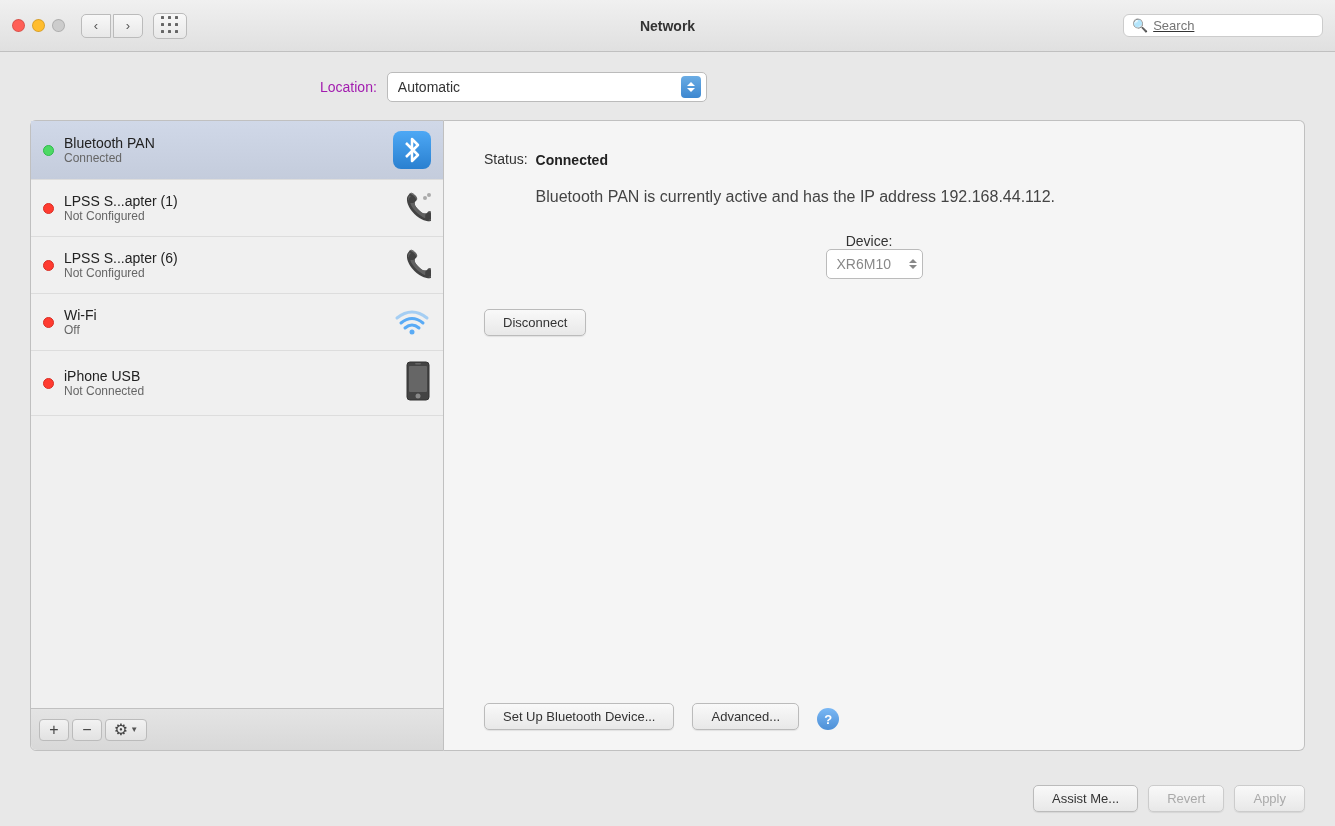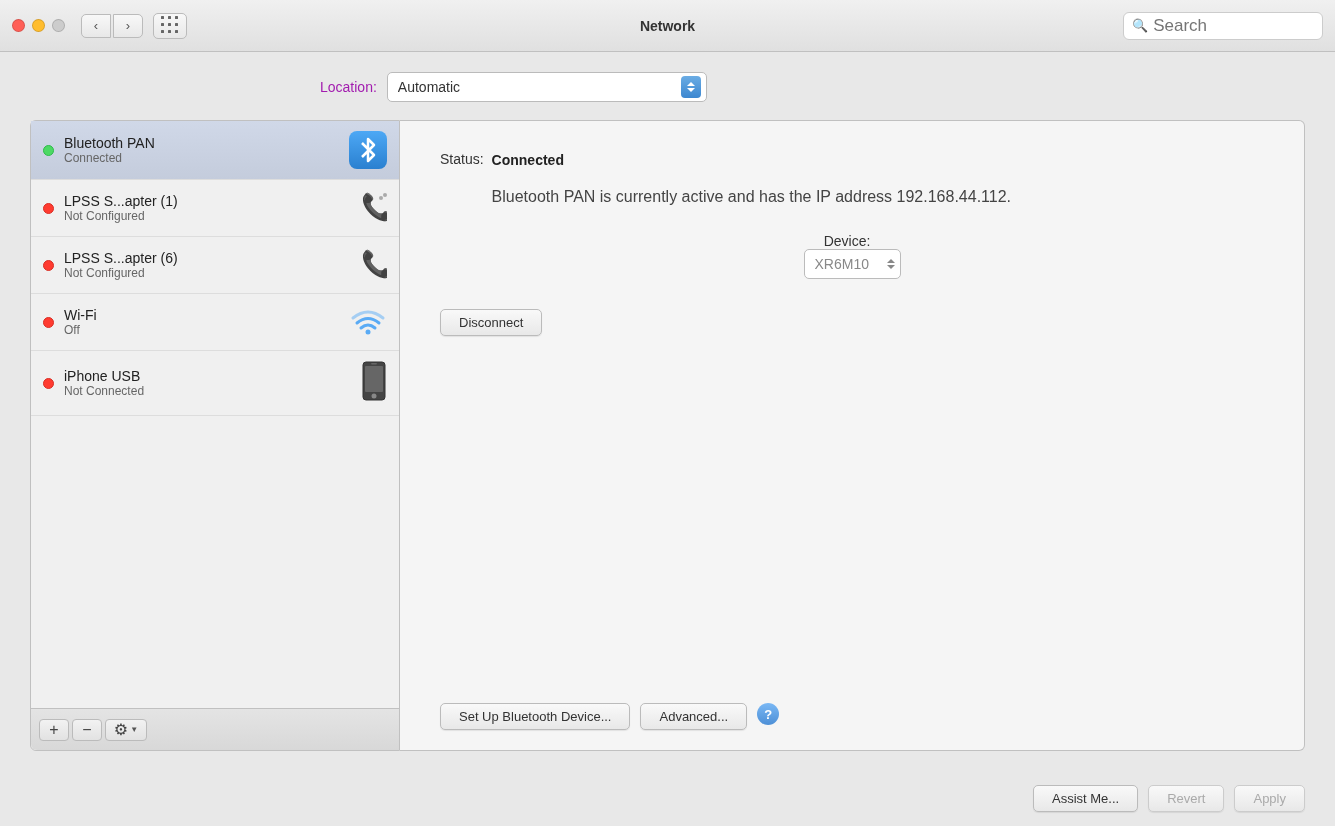--- a/index.html
+++ b/index.html
@@ -101,24 +101,25 @@
       background: white;
       border: 1px solid #ccc;
       border-radius: 6px;
       padding: 3px 8px;
       width: 200px;
       gap: 5px;
     }
     .search-bar input {
       border: none;
       outline: none;
-      font-size: 17px;
+      font-size: 13px;
       color: #333;
       background: transparent;
       width: 100%;
+      text-decoration: underline;
     }
     .search-icon-char { color: #999; font-size: 13px; }
 
     
     .main-content {
       flex: 1;
       background: #e8e8e8;
       display: flex;
       flex-direction: column;
       padding: 20px 30px 20px 30px;
@@ -186,21 +187,21 @@
 
     
     .middle {
       display: flex;
       flex: 1;
       gap: 0;
     }
 
     
     .network-list-panel {
-      width: 370px;
+      width: 414px;
       background: #f0f0f0;
       border: 1px solid #c0c0c0;
       border-radius: 6px 0 0 6px;
       display: flex;
       flex-direction: column;
       flex-shrink: 0;
     }
     .network-items {
       flex: 1;
       overflow-y: auto;
@@ -397,21 +398,21 @@
       box-shadow: 0 1px 1px rgba(0,0,0,0.08);
     }
 
     .bottom-buttons {
       display: flex;
       justify-content: space-between;
       align-items: center;
       margin-top: auto;
       padding-top: 10px;
     }
-    .bottom-left { display: flex; gap: 10px; align-items: flex-start; }
+    .bottom-left { display: flex; gap: 18px; align-items: flex-end; }
 
     .help-btn {
       width: 22px;
       height: 22px;
       background: linear-gradient(to bottom, #7ab8f5, #4d8fd6);
       border-radius: 50%;
       display: flex;
       align-items: center;
       justify-content: center;
       color: white;

